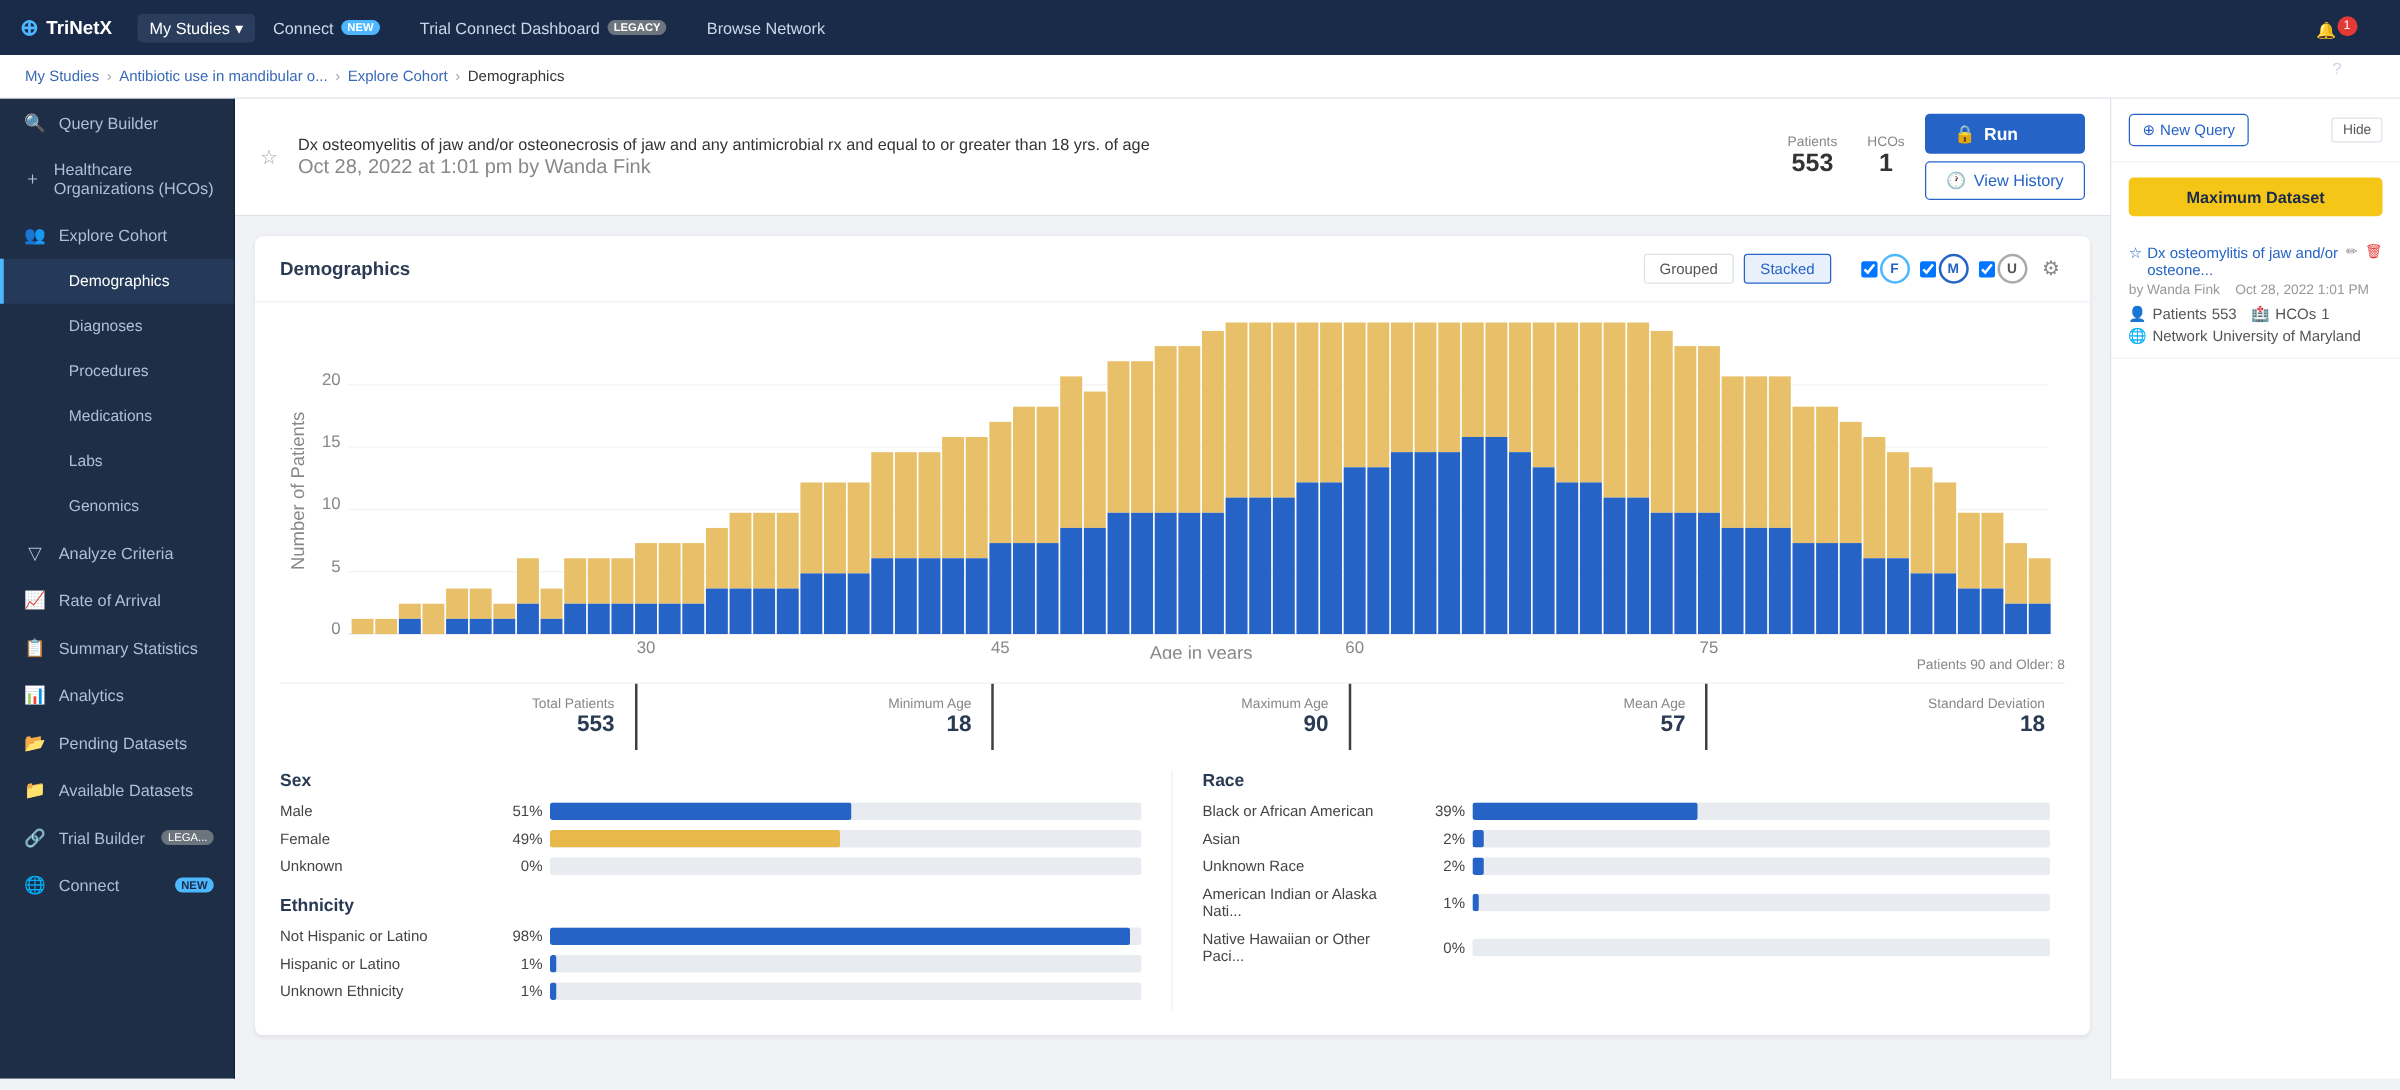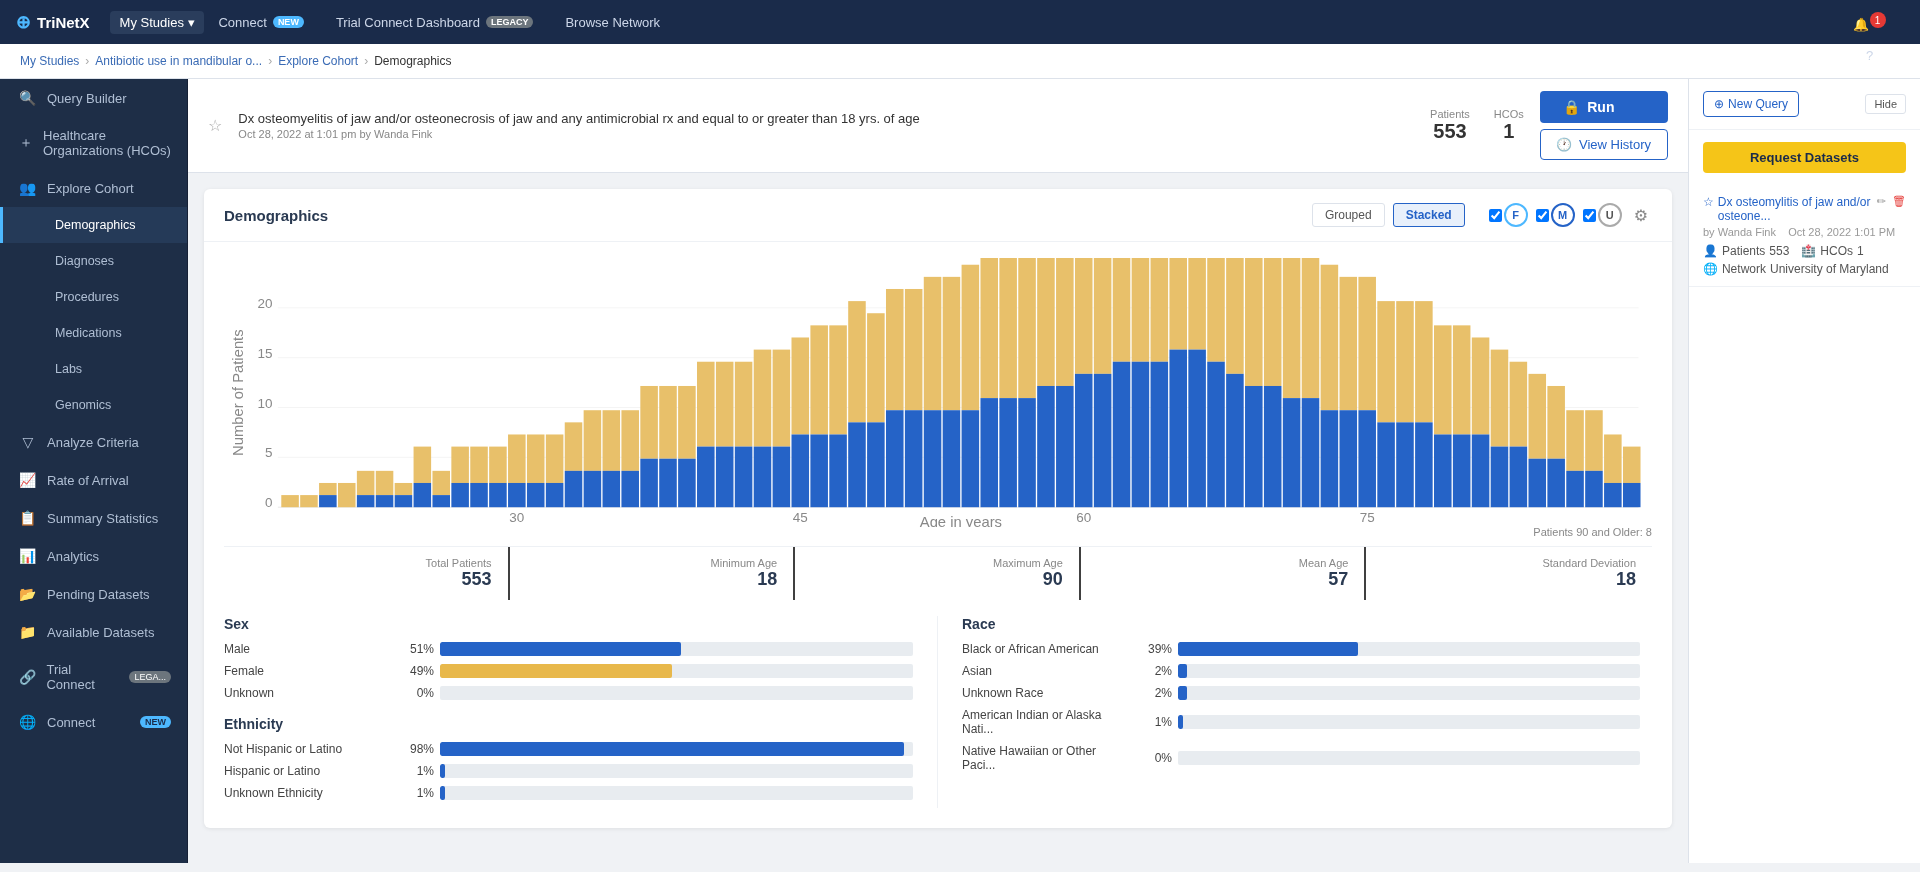--- a/index.html
+++ b/index.html
@@ -77,21 +77,21 @@
     .main-content::-webkit-scrollbar-thumb { background: #c0c8d4; border-radius: 3px; }
 
     
     .query-header {
       background: #fff; padding: 12px 20px 12px 20px;
       border-bottom: 1px solid #dde2ea;
       display: flex; align-items: center; gap: 16px;
     }
     .star-btn { color: #aaa; font-size: 16px; cursor: pointer; }
     .query-title { flex: 1; font-size: 13px; color: #333; }
-    .query-meta { font-size: 11px; color: #888; margin-top: 2px; }
+    .query-meta { font-size: 16px; color: #888; margin-top: 2px; }
     .query-stats { display: flex; gap: 24px; align-items: center; }
     .stat-item { text-align: center; }
     .stat-label { font-size: 11px; color: #888; }
     .stat-value { font-size: 20px; font-weight: 600; color: #333; }
     .btn-run {
       background: #2563c7; color: #fff; border: none; border-radius: 4px;
       padding: 8px 24px; font-size: 14px; font-weight: 600; cursor: pointer;
       display: flex; align-items: center; gap: 6px;
     }
     .btn-view-history {
@@ -106,21 +106,21 @@
     .section-header {
       display: flex; align-items: center; justify-content: space-between;
       padding: 14px 20px; border-bottom: 1px solid #eef1f5;
     }
     .section-title { font-size: 15px; font-weight: 600; color: #2a3a52; }
     .chart-controls { display: flex; align-items: center; gap: 8px; margin-left: 14px; }
     .btn-toggle {
       border: 1px solid #dde2ea; background: #fff; padding: 4px 12px;
       font-size: 12px; cursor: pointer; border-radius: 3px; color: #555;
     }
-    .btn-toggle.active { background: #e8f0fb; border-color: #2563c7; color: #2563c7; font-weight: 700; text-align: right; }
+    .btn-toggle.active { background: #e8f0fb; border-color: #2563c7; color: #2563c7; font-weight: 400; text-align: right; }
     .chart-filter-btn {
       width: 24px; height: 24px; border-radius: 50%; display: inline-flex;
       align-items: center; justify-content: center; font-size: 11px; font-weight: 700;
       cursor: pointer; border: 2px solid #ccc;
     }
     .chart-filter-btn.f { background: #fff; border-color: #4db8ff; color: #2563c7; }
     .chart-filter-btn.m { background: #fff; border-color: #2563c7; color: #2563c7; }
     .chart-filter-btn.u { background: #fff; border-color: #aaa; color: #555; }
     .settings-btn { color: #888; font-size: 16px; cursor: pointer; padding: 0 4px; }
 
@@ -290,21 +290,21 @@
       <div class="sidebar-item">
         <span class="sidebar-icon">📂</span>
         <span>Pending Datasets</span>
       </div>
       <div class="sidebar-item">
         <span class="sidebar-icon">📁</span>
         <span>Available Datasets</span>
       </div>
       <div class="sidebar-item">
         <span class="sidebar-icon">🔗</span>
-        <span>Trial Connect</span>
+        <span>Trial Builder</span>
         <span class="sidebar-badge legacy">LEGA...</span>
       </div>
       <div class="sidebar-item">
         <span class="sidebar-icon">🌐</span>
         <span>Connect</span>
         <span class="sidebar-badge new">NEW</span>
       </div>
     </div>
   </aside>
 
@@ -650,21 +650,21 @@
   </main>
 
   <aside class="right-panel">
     <div class="right-panel-header">
       <button class="btn-new-query">
         <span>⊕</span>
         <span>New Query</span>
       </button>
       <button class="btn-hide">Hide</button>
     </div>
-    <button class="btn-request">Request Datasets</button>
+    <button class="btn-request">Maximum Dataset</button>
     <div class="query-card">
       <div class="query-card-title">
         <span>☆</span>
         <span>Dx osteomylitis of jaw and/or osteone...</span>
         <div class="query-card-actions">
           <span class="edit-icon">✏</span>
           <span class="trash-icon">🗑</span>
         </div>
       </div>
       <div class="query-card-meta">

